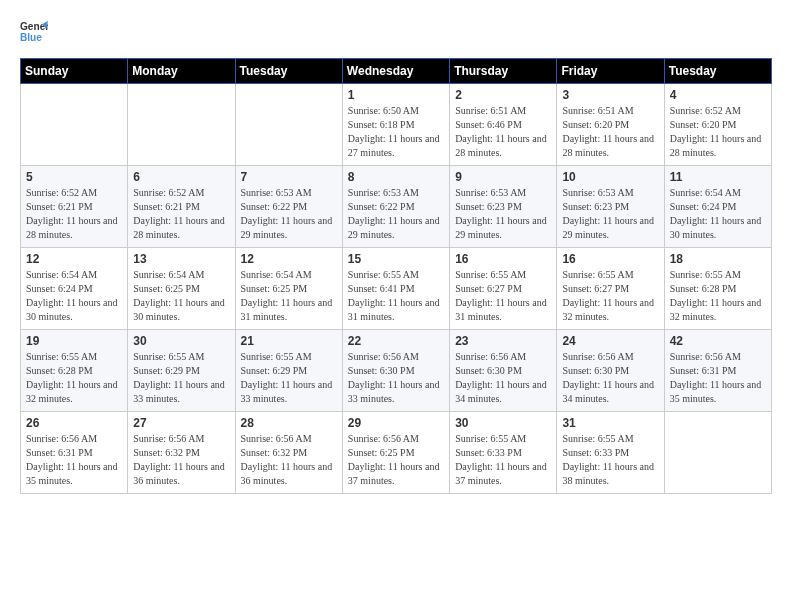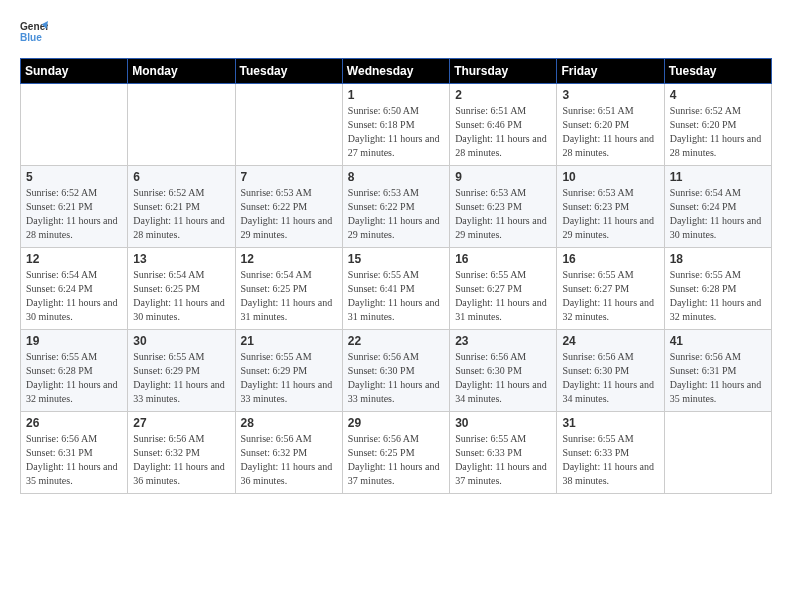--- a/index.html
+++ b/index.html
@@ -289,21 +289,21 @@
 and 34 minutes.</div>
           </td>
           <td>
             <div class="day-number">24</div>
             <div class="day-info">Sunrise: 6:56 AM
 Sunset: 6:30 PM
 Daylight: 11 hours
 and 34 minutes.</div>
           </td>
           <td>
-            <div class="day-number">41</div>
+            <div class="day-number">42</div>
             <div class="day-info">Sunrise: 6:56 AM
 Sunset: 6:31 PM
 Daylight: 11 hours
 and 35 minutes.</div>
           </td>
         </tr>
         <tr>
           <td>
             <div class="day-number">26</div>
             <div class="day-info">Sunrise: 6:56 AM

